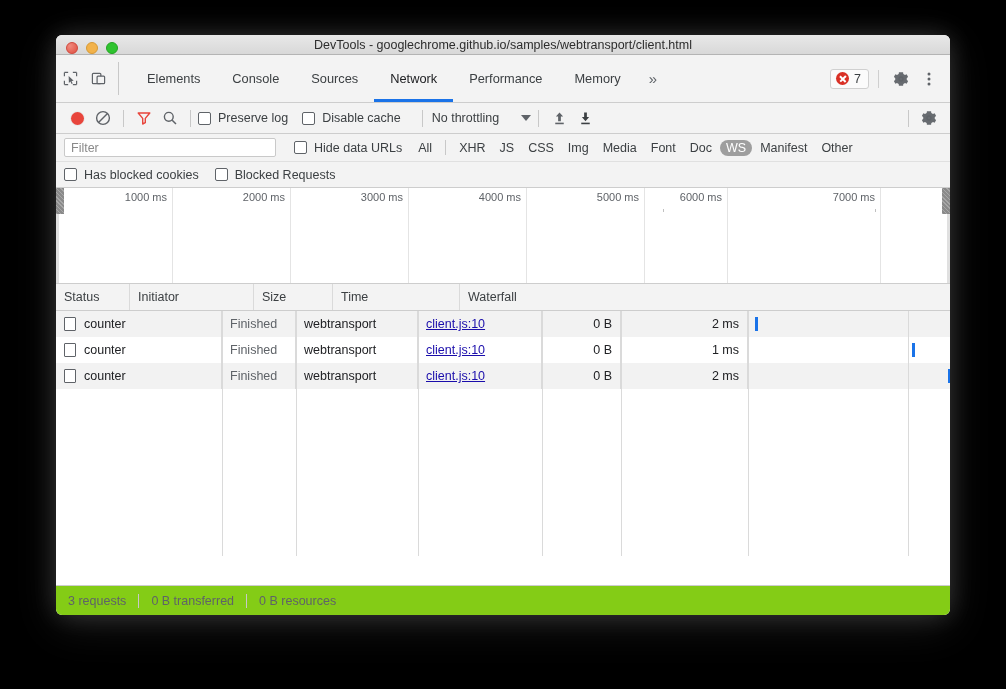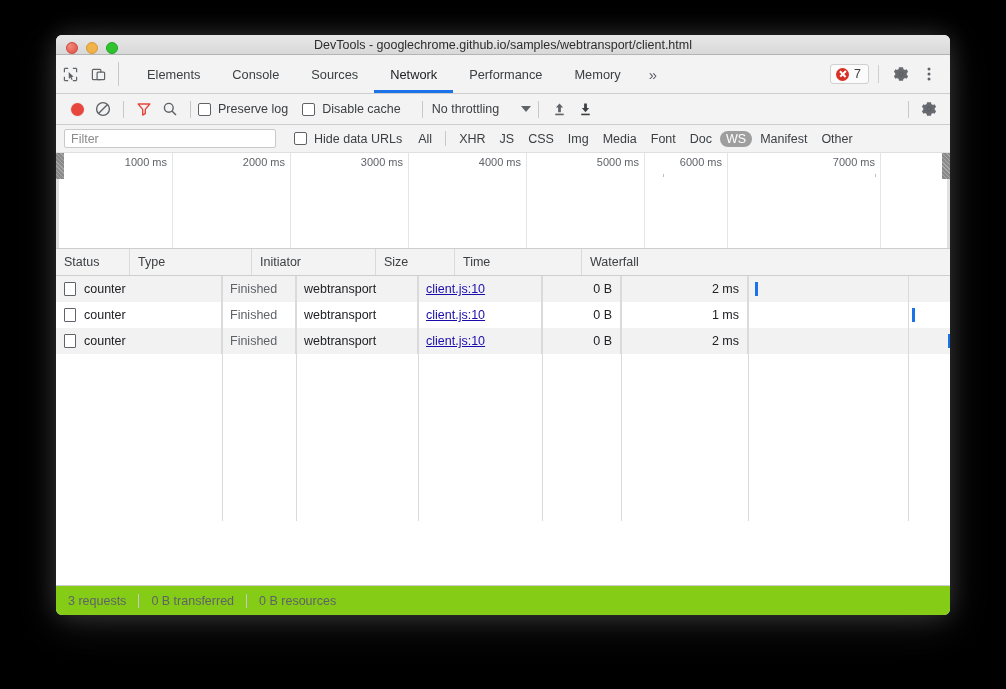--- a/index.html
+++ b/index.html
@@ -43,21 +43,21 @@
   .light.yellow { background: #f2b24a; border: 0.5px solid #d79a35; }
   .light.green  { background: #2fc32f; border: 0.5px solid #23a523; }
   #window-title {
     position: absolute; left: 0; right: 0; top: 0; bottom: 0;
     display: flex; align-items: center; justify-content: center;
     font-size: 12.5px; color: #2d2d2d; pointer-events: none;
   }
 
   
   #tabbar {
-    height: 39px;
+    height: 48px;
     background: #f3f3f3;
     border-bottom: 1px solid #cdcdcd;
     display: flex; align-items: stretch;
     position: relative;
   }
   .tb-icon {
     width: 28px; display: flex; align-items: center; justify-content: center;
     cursor: pointer;
   }
   .tb-sep {
@@ -415,20 +415,30 @@
         <span class="tf">Img</span>
         <span class="tf">Media</span>
         <span class="tf">Font</span>
         <span class="tf">Doc</span>
         <span class="tf sel">WS</span>
         <span class="tf">Manifest</span>
         <span class="tf">Other</span>
       </div>
     </div>
 
+    <div id="blockedbar">
+      <div class="cb-label">
+        <span class="cbox"></span>
+        <span>Has blocked cookies</span>
+      </div>
+      <div class="cb-label">
+        <span class="cbox"></span>
+        <span>Blocked Requests</span>
+      </div>
+    </div>
 
     <div id="overview">
       <div id="overview-grid">
         <div class="ov-col" style="left:4px;  width:113px;">
           <span class="ov-label">1000 ms</span>
         </div>
         <div class="ov-col" style="left:117px; width:118px;">
           <span class="ov-label">2000 ms</span>
         </div>
         <div class="ov-col" style="left:235px; width:118px;">
@@ -452,23 +462,20 @@
       <div class="ov-edge" id="ov-edge-left"></div>
       <div class="ov-edge" id="ov-edge-right"></div>
       <div class="ov-handle" id="ov-handle-left"></div>
       <div class="ov-handle" id="ov-handle-right"></div>
     </div>
 
     <div id="table">
       <div id="thead">
         <div class="th" style="width:74px;">
           <span>Status</span>
-        </div>
-        <div class="th" style="width:122px;">
-          <span>Type</span>
         </div>
         <div class="th" style="width:124px;">
           <span>Initiator</span>
         </div>
         <div class="th" style="width:79px;">
           <span>Size</span>
         </div>
         <div class="th" style="width:127px;">
           <span>Time</span>
         </div>

